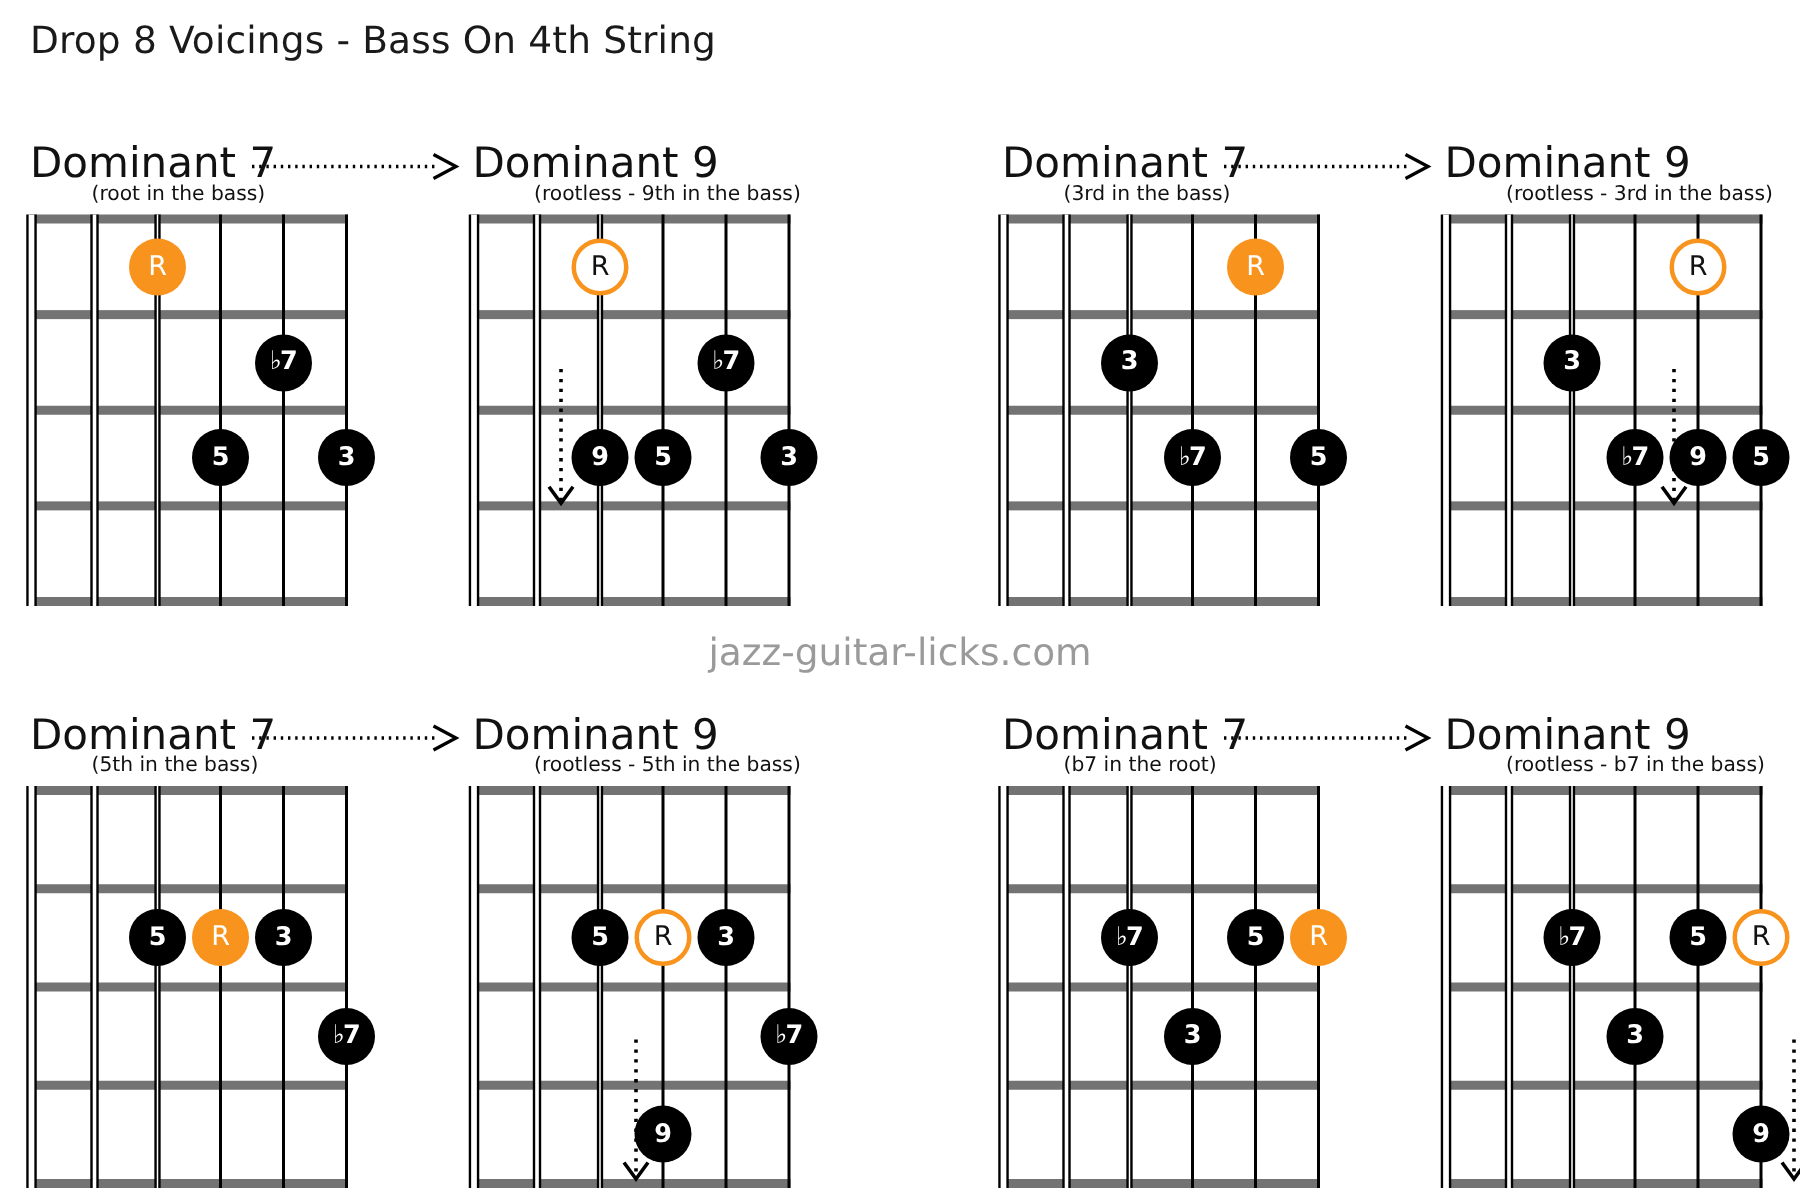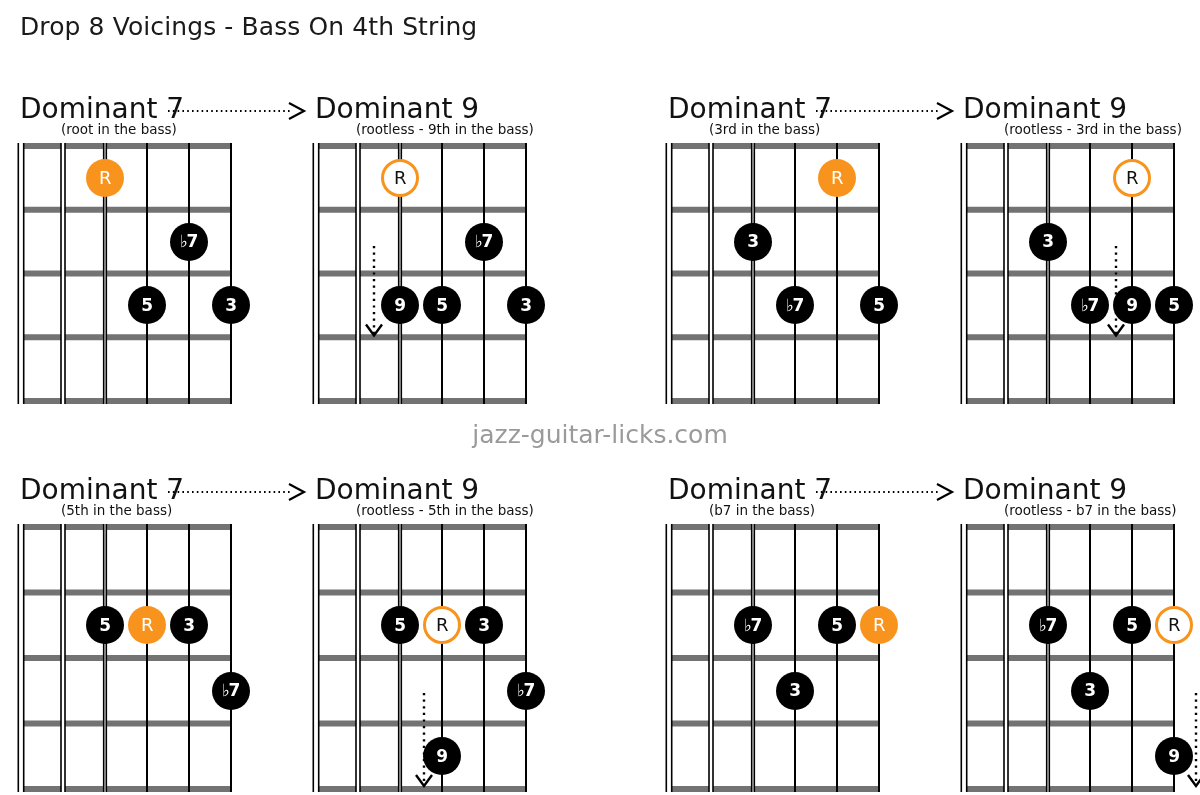--- a/index.html
+++ b/index.html
@@ -358,21 +358,21 @@
           <span class="flat">♭</span>
           <span>7</span>
         </div>
         <div class="note filled-black" style="width: 38px; height: 38px; left: 108px; top: 213.25px;">
           <span>9</span>
         </div>
       </div>
     </div>
     <div class="cell" style="left: 668px; top: 476px;">
       <div class="cell-title">Dominant 7</div>
-      <div class="cell-sub">(b7 in the bass)</div>
+      <div class="cell-sub">(b7 in the root)</div>
       <div class="board" style="left: 0px; top: 48px;">
         <svg width="218" height="268">
           <rect x="0" y="0" width="212" height="6" fill="#737373"></rect>
           <rect x="0" y="65.5" width="212" height="6" fill="#737373"></rect>
           <rect x="0" y="131" width="212" height="6" fill="#737373"></rect>
           <rect x="0" y="196.5" width="212" height="6" fill="#737373"></rect>
           <rect x="0" y="262" width="212" height="6" fill="#737373"></rect>
           <rect x="-2.5" y="0" width="7" height="268" fill="#000"></rect>
           <rect x="-0.8999999999999999" y="0" width="3.8" height="268" fill="#fff"></rect>
           <rect x="40.2" y="0" width="5.6" height="268" fill="#000"></rect>

